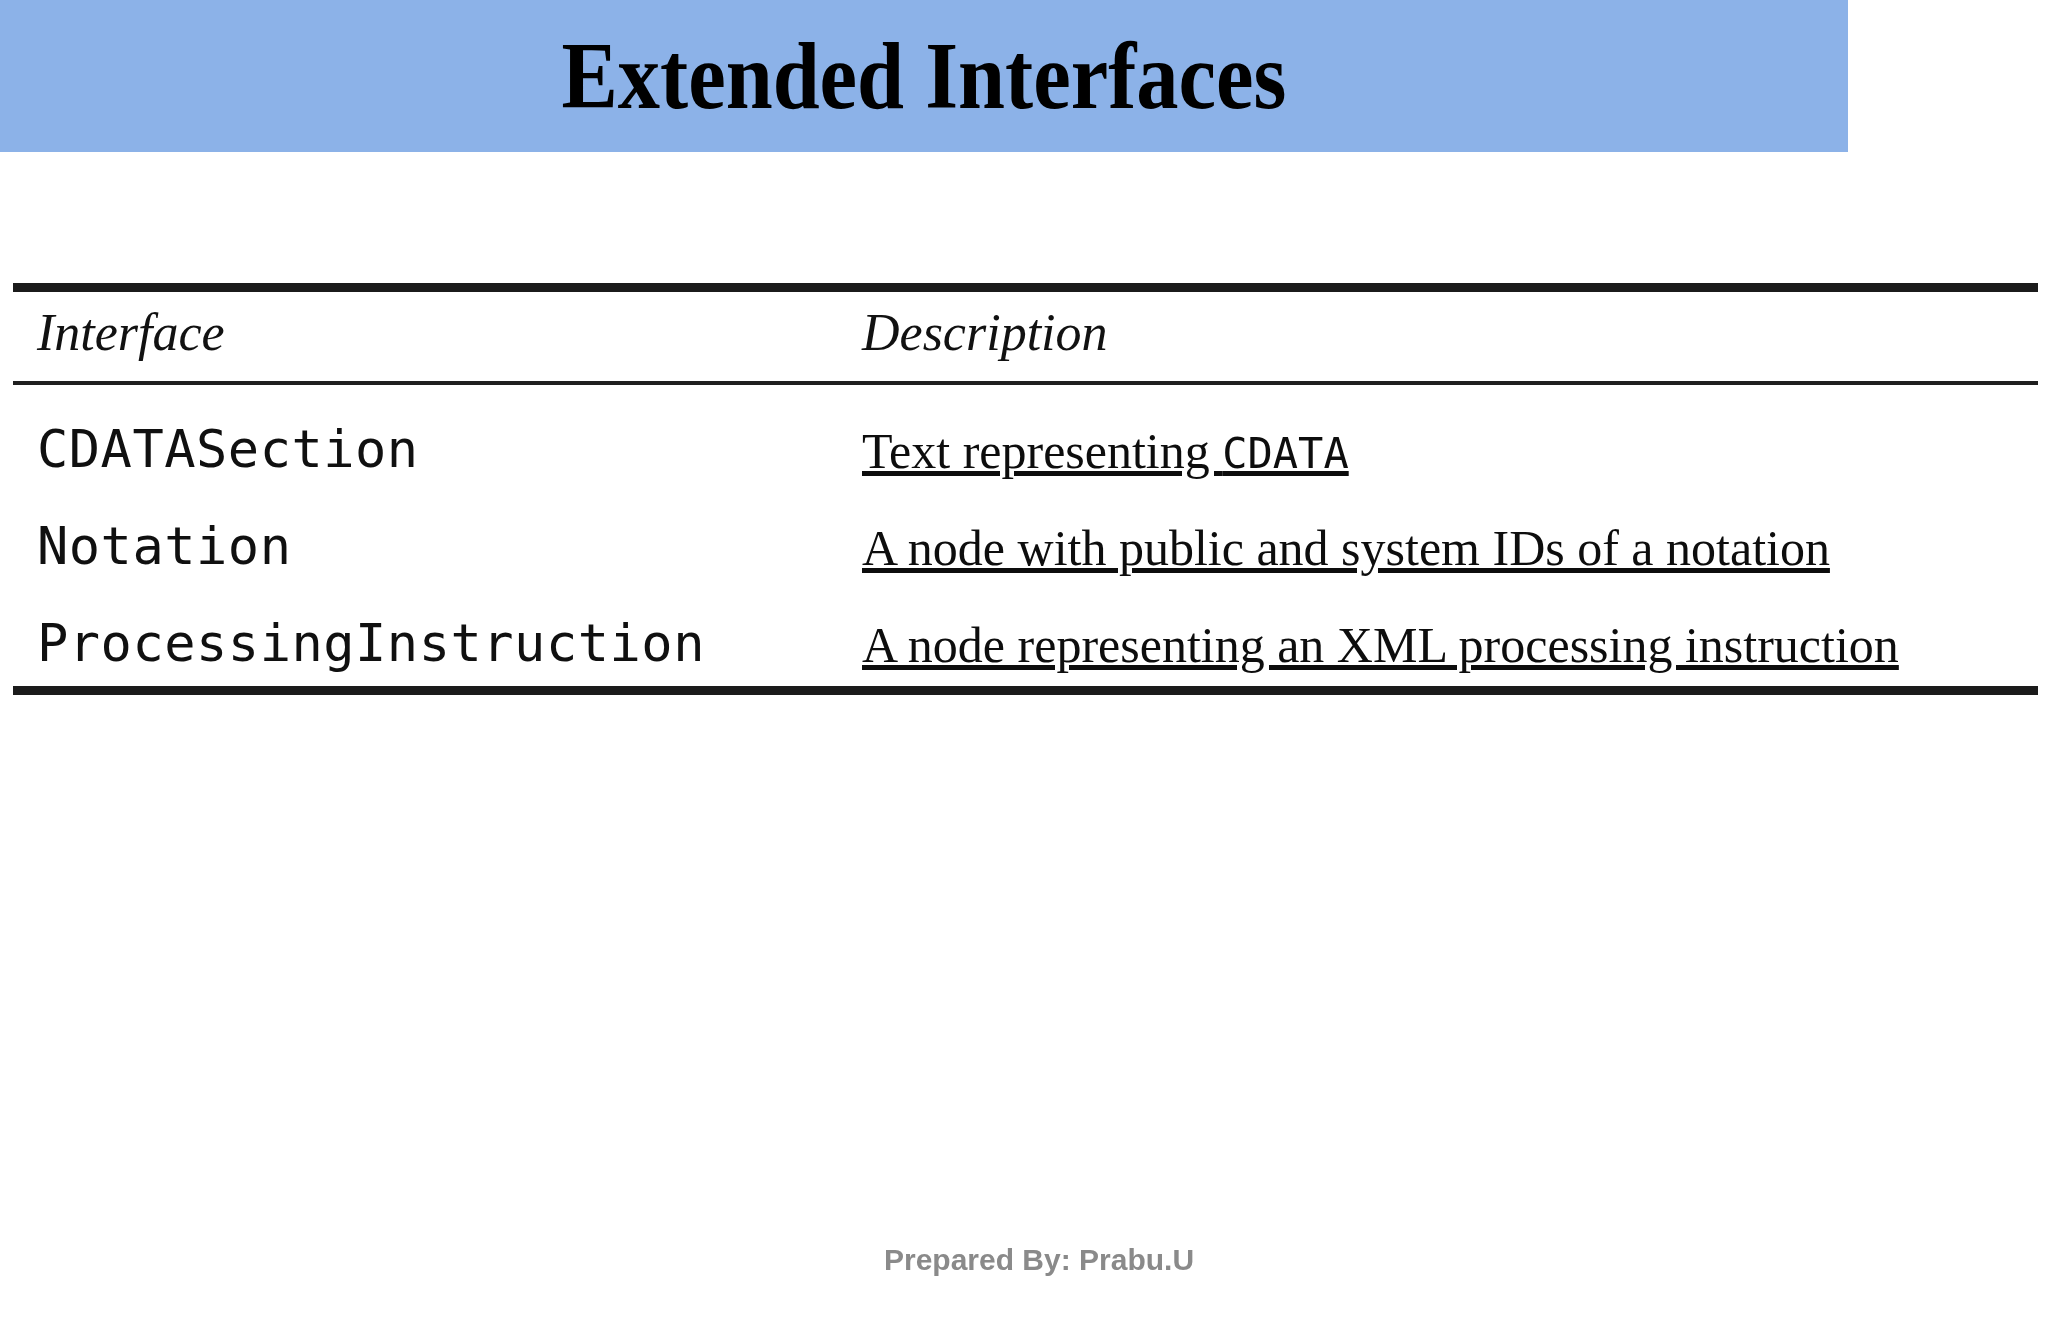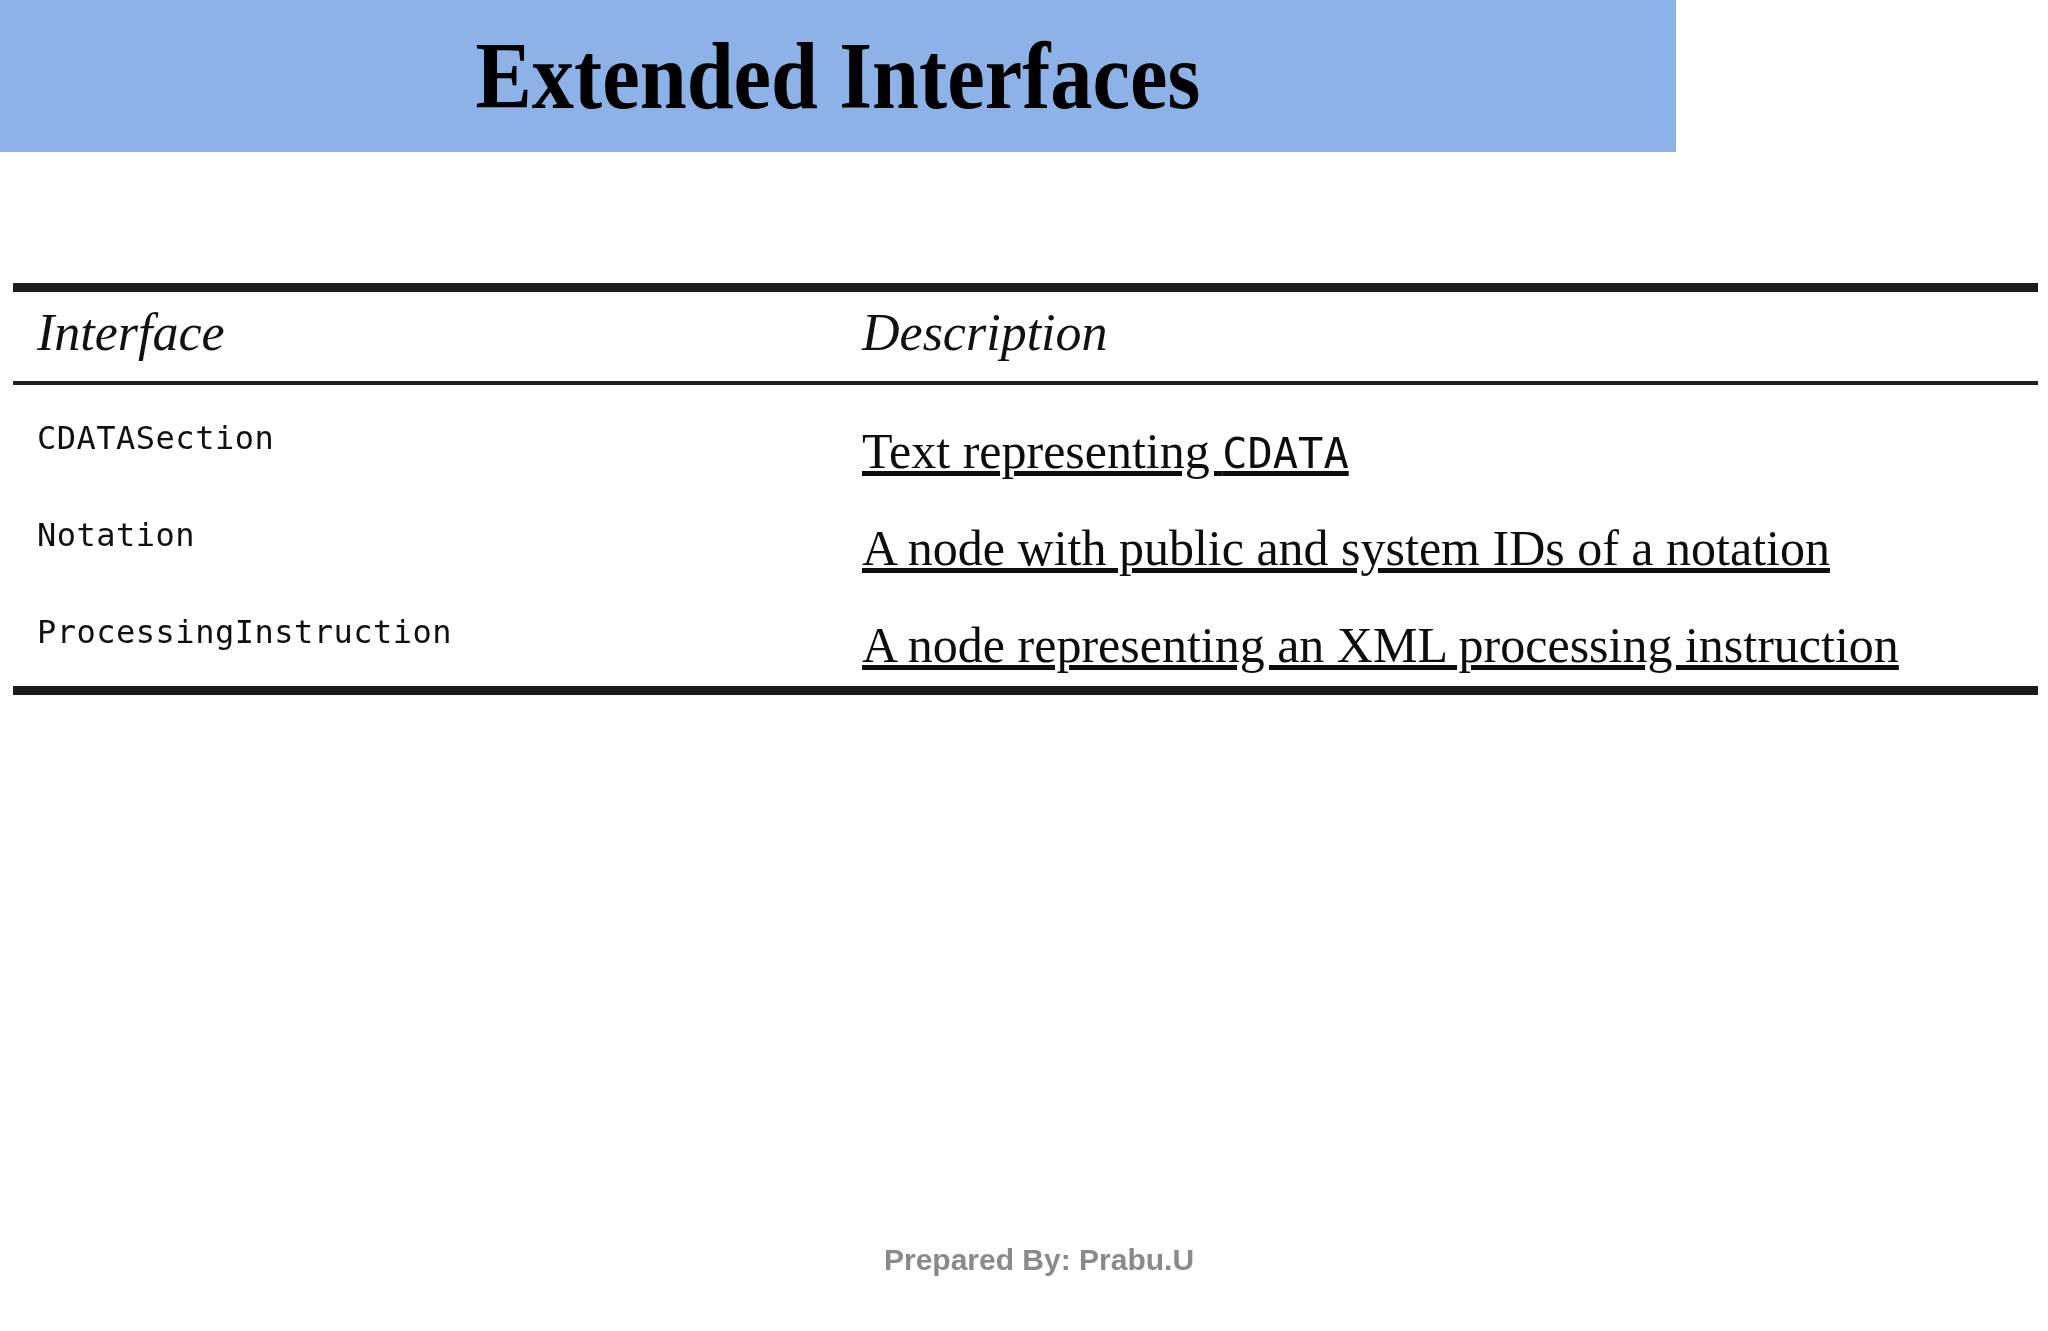--- a/index.html
+++ b/index.html
@@ -13,21 +13,21 @@
     font-family: "Liberation Serif", serif;
     overflow: hidden;
     position: relative;
   }
 
   
   .title-banner {
     position: absolute;
     left: 0;
     top: 0;
-    width: 1676px;
+    width: 1848px;
     height: 152px;
     background: #8cb2e8;
     display: flex;
     align-items: center;
     justify-content: center;
     box-sizing: border-box;
   }
   .title-text {
     font-family: "Liberation Serif", "DejaVu Serif", serif;
     font-weight: bold;
@@ -98,21 +98,21 @@
     padding-bottom: 10px;
   }
   .body-row:first-child td {
     padding-top: 36px;
   }
   .body-row:last-child td {
   }
 
   .iface-name {
     font-family: "DejaVu Sans Mono", "Liberation Mono", monospace;
-    font-size: 32px;
+    font-size: 52px;
     line-height: 1.08;
     color: #101010;
     padding-left: 24px;
     letter-spacing: 0.5px;
     white-space: nowrap;
   }
 
   .desc-text {
     font-family: "Liberation Serif", "DejaVu Serif", serif;
     font-size: 50px;

